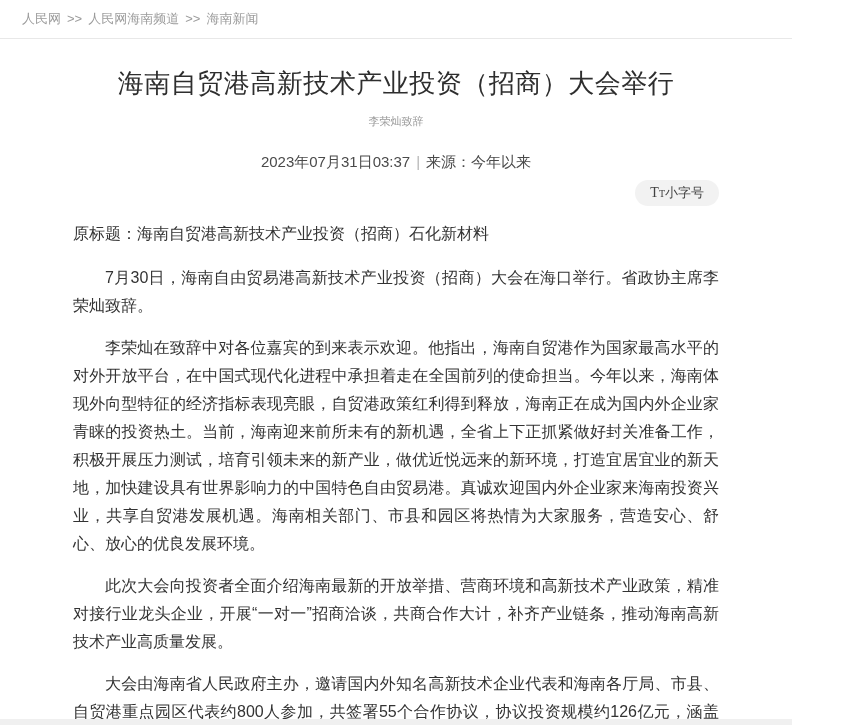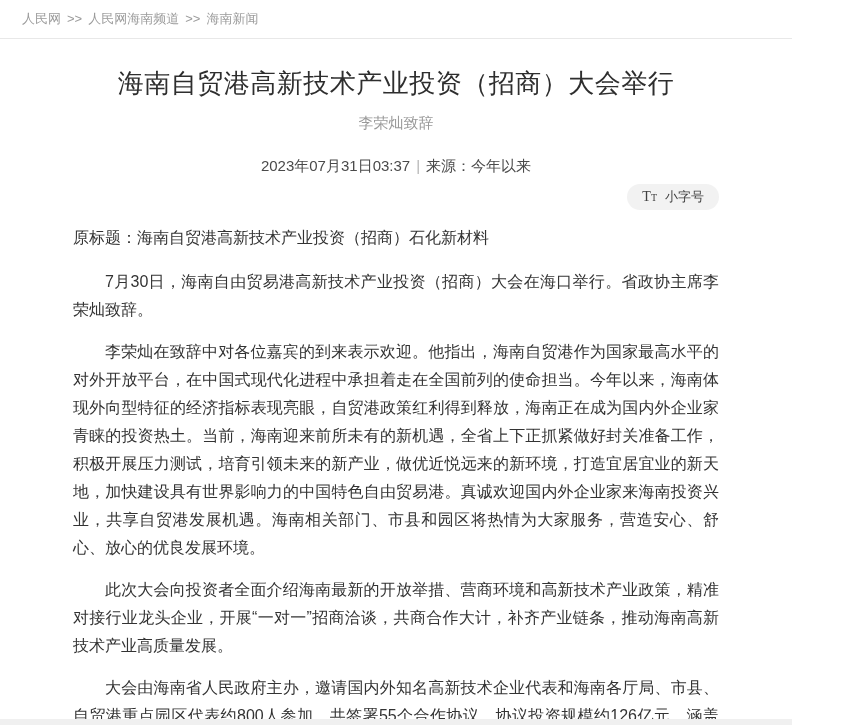--- a/index.html
+++ b/index.html
@@ -39,21 +39,21 @@
   .article-title {
     text-align: center;
     font-size: 26px;
     font-weight: 400;
     color: #2e2e2e;
     line-height: 36px;
     letter-spacing: 0.5px;
   }
   .article-subtitle {
     text-align: center;
-    font-size: 15px;
+    font-size: 11px;
     color: #999;
     margin-top: 13px;
   }
   .article-meta {
     text-align: center;
     font-size: 15px;
     color: #4a4a4a;
     margin-top: 24px;
   }
   .meta-sep { color: #b5b5b5; margin: 0 6px; }
@@ -71,21 +71,21 @@
     border-radius: 13px;
     padding: 4px 15px;
     font-size: 13px;
     color: #404040;
     cursor: pointer;
     font-family: inherit;
     line-height: 17px;
   }
   .font-size-btn .t-big { font-family: "Liberation Serif", "DejaVu Serif", serif; font-size: 14px; }
   .font-size-btn .t-small { font-family: "Liberation Serif", "DejaVu Serif", serif; font-size: 10px; }
-  .font-size-btn .t-label { margin-left: 8px; }
+  .font-size-btn .t-label { margin-left: 0; }
 
   .article-body { margin-top: 14px; }
   .article-body p {
     font-size: 16px;
     line-height: 28px;
     color: #333;
     text-indent: 2em;
     margin-bottom: 14px;
     text-align: justify;
   }

